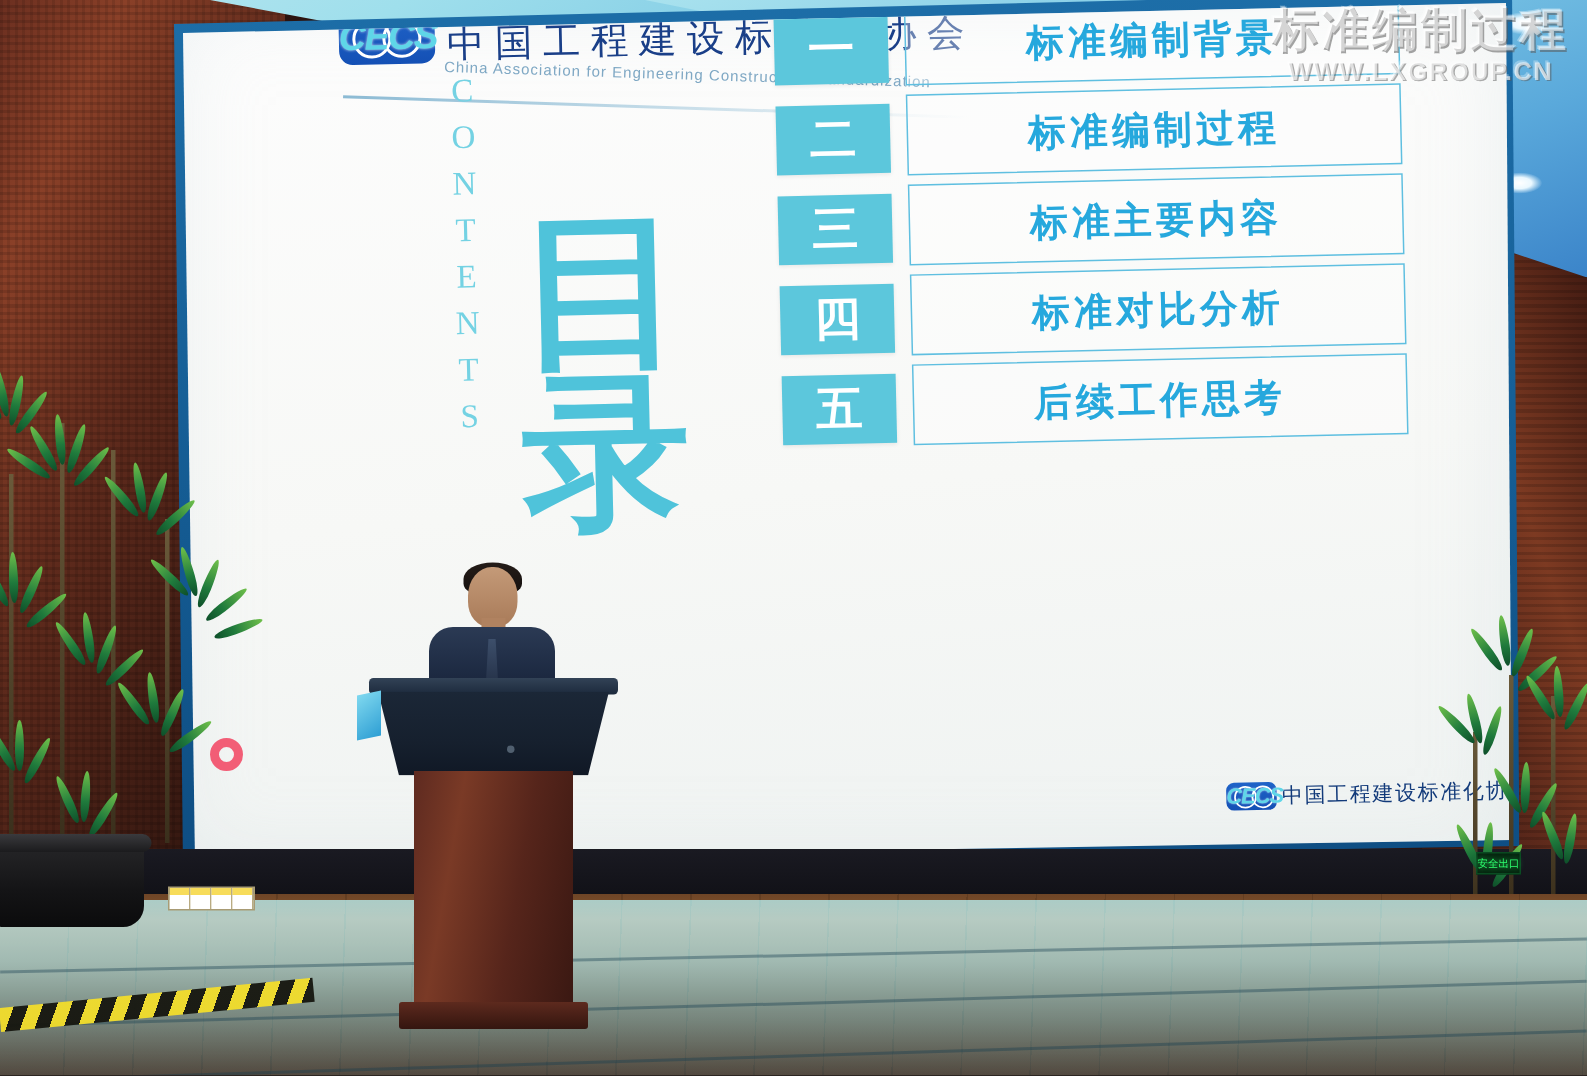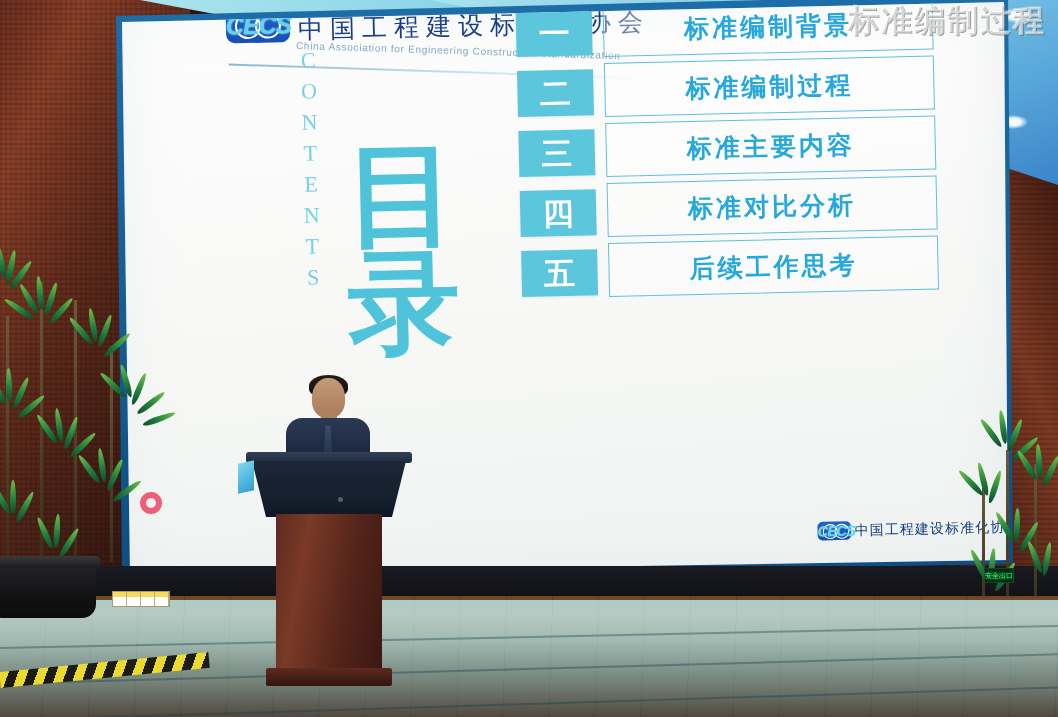--- a/index.html
+++ b/index.html
@@ -487,15 +487,16 @@
       <i></i>
       <i></i>
       <i></i>
   </div>
   <div class="exit-sign">
     <span>安全出口</span>
   </div>
 
   <div class="watermark">
     <div class="wm-cn">标准编制过程</div>
+    <div class="wm-url">WWW.LXGROUP.CN</div>
   </div>
 
 </div>
 
 </body></html>

